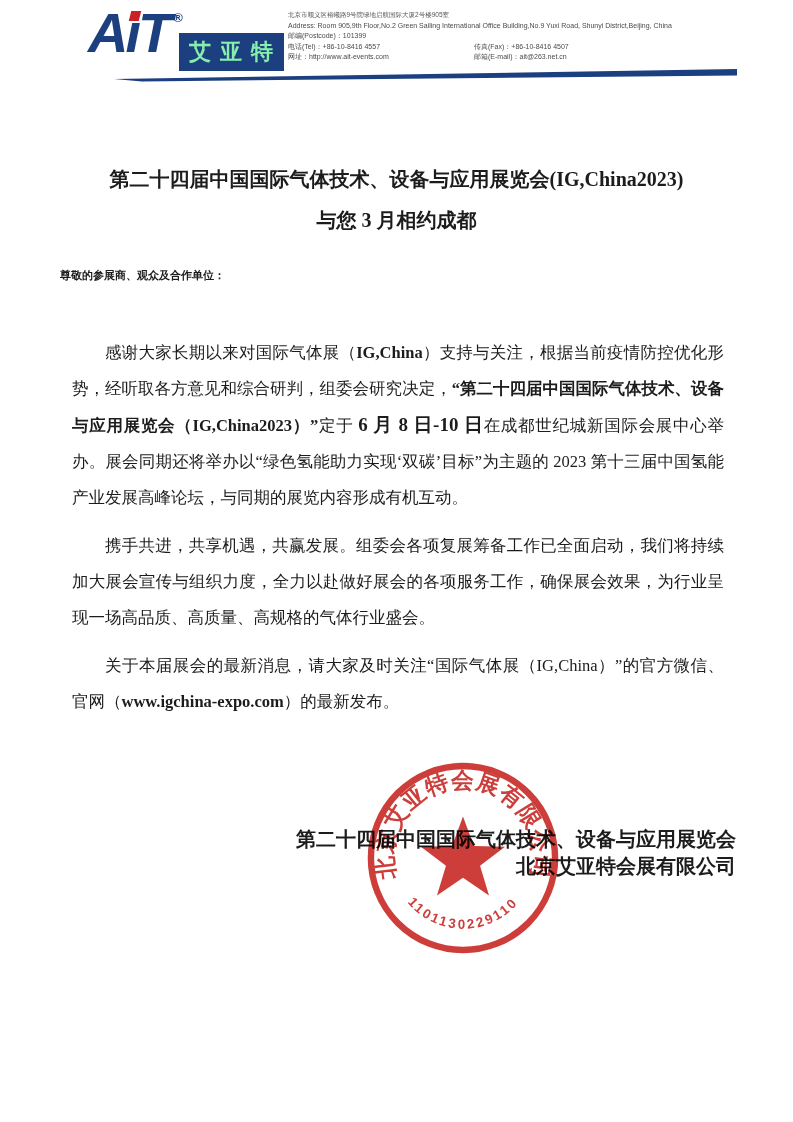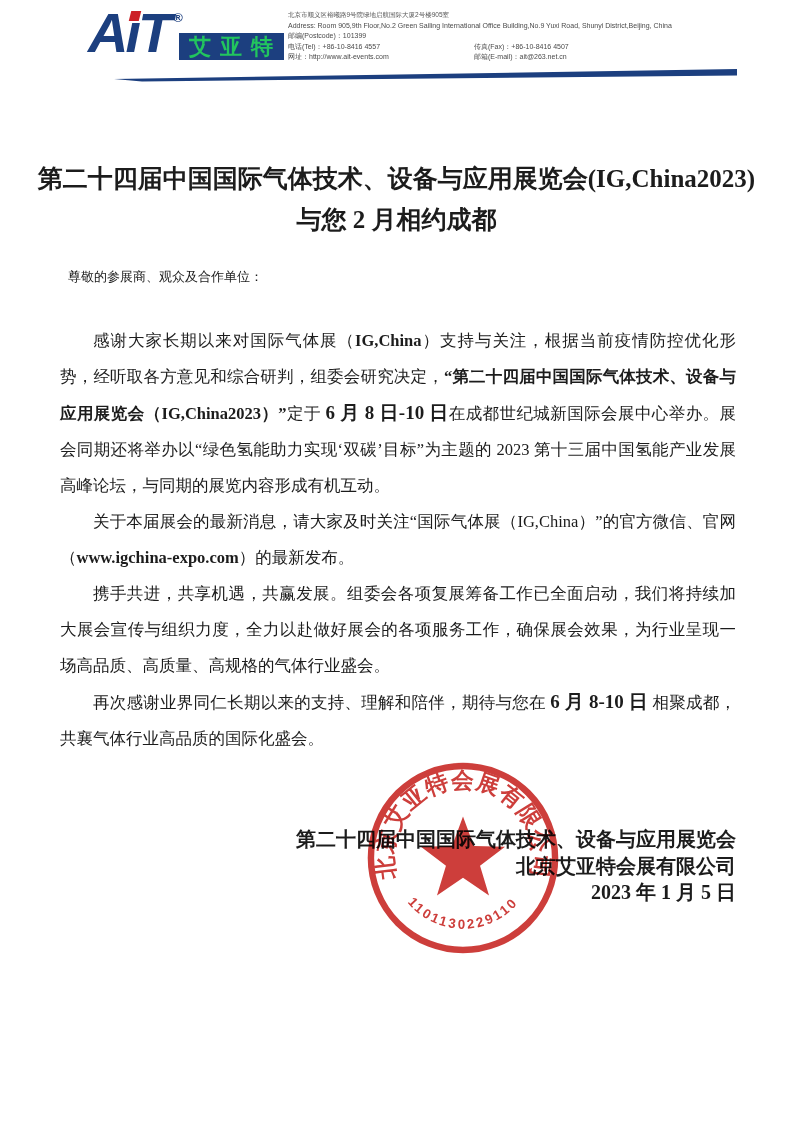--- a/index.html
+++ b/index.html
@@ -14,45 +14,45 @@
     font-family:"Liberation Sans","DejaVu Sans",sans-serif;
     font-style:italic;font-weight:900;font-size:56px;line-height:58px;
     color:var(--brand_blue,#1c3f7f);letter-spacing:-3px;
   }
   .l-i{position:relative;display:inline-block}
   .i-dot{position:absolute;left:5px;top:7px;width:10px;height:10px;
     background:var(--logo_red,#cc2027);transform:skewX(-14deg)}
   .reg{font-style:normal;font-weight:700;font-size:13px;letter-spacing:0;
     position:relative;top:-30px;left:4px}
   .logo-box{
-    position:absolute;left:179px;top:33px;width:105px;height:27px;
-    background:var(--brand_blue,#1c3f7f);color:#22c55e;
+    position:absolute;left:179px;top:33px;width:105px;height:38px;
+    background:var(--brand_blue,#1c3f7f);color:#86efac;
     font-family:"Liberation Sans","DejaVu Sans",sans-serif;
     font-weight:700;font-size:22px;letter-spacing:9px;
     display:flex;align-items:center;justify-content:center;
     padding-left:8px;box-sizing:border-box;
   }
   .contact{
     position:absolute;left:288px;top:10px;width:390px;
     font-family:"Liberation Sans","DejaVu Sans",sans-serif;
     font-size:7px;line-height:10.5px;color:#4a4a4a;
   }
   .contact .cn{font-size:6.5px;color:#555}
   .contact .row{display:flex}
   .contact .row .c1{width:186px}
   .swoosh{position:absolute;left:114px;top:69px;width:623px;height:13px}
   
   .doc-title{position:absolute;left:0;width:100%;text-align:center;
-    font-weight:bold;font-size:25px;line-height:26px}
+    font-weight:bold;font-size:20px;line-height:26px}
   .t1{top:166px}
   .t2{top:207px}
-  .salutation{position:absolute;left:68px;top:268px;font-size:13px;font-weight:normal}
+  .salutation{position:absolute;left:60px;top:268px;font-size:11px;font-weight:bold}
   .bodytext{position:absolute;left:60px;top:323px;width:676px;
     font-size:16.5px;line-height:36px;text-align:justify}
-  .bodytext p{margin:0;text-indent:2em}
+  .bodytext p{margin:12px;text-indent:2em}
   .b{font-weight:bold}
   .bdate{font-weight:bold;font-size:19px}
   .burl{font-weight:bold}
   
   .signature{position:absolute;right:57px;top:826px;text-align:right;
     font-size:20px;font-weight:bold;line-height:26.5px;z-index:1}
   
   .stamp{position:absolute;left:364px;top:757px;width:198px;height:202px;
     mix-blend-mode:multiply;opacity:.88;z-index:2;pointer-events:none}
 </style>
@@ -75,35 +75,33 @@
     <span class="c1">网址：http://www.ait-events.com</span>
     <span>邮箱(E-mail)：ait@263.net.cn</span>
   </div>
 </div>
 
 <svg class="swoosh" viewBox="0 0 623 13">
   <polygon points="0,10 623,0 623,6.5 28,12.5" style="fill:var(--brand_blue,#1c3f7f)"></polygon>
 </svg>
 
 <div class="doc-title t1">第二十四届中国国际气体技术、设备与应用展览会(IG,China2023)</div>
-<div class="doc-title t2">与您 2 月相约成都</div>
+<div class="doc-title t2">与您 3 月相约成都</div>
 
 <div class="salutation">尊敬的参展商、观众及合作单位：</div>
 
 <div class="bodytext">
   <p><span>感谢大家长期以来对国际气体展（</span><span class="b">IG,China</span><span>）支持与关注，根据当前疫情防控优化形势，经听取各方意见和综合研判，组委会研究决定，</span><span class="b">“第二十四届中国国际气体技术、设备与应用展览会（IG,China2023）”</span><span>定于 </span><span class="bdate">6 月 8 日-10 日</span><span>在成都世纪城新国际会展中心举办。展会同期还将举办以“绿色氢能助力实现‘双碳’目标”为主题的 2023 第十三届中国氢能产业发展高峰论坛，与同期的展览内容形成有机互动。</span></p>
+  <p><span>携手共进，共享机遇，共赢发展。组委会各项复展筹备工作已全面启动，我们将持续加大展会宣传与组织力度，全力以赴做好展会的各项服务工作，确保展会效果，为行业呈现一场高品质、高质量、高规格的气体行业盛会。</span></p>
   <p><span>关于本届展会的最新消息，请大家及时关注“国际气体展（IG,China）”的官方微信、官网（</span><span class="burl">www.igchina-expo.com</span><span>）的最新发布。</span></p>
-  <p><span>携手共进，共享机遇，共赢发展。组委会各项复展筹备工作已全面启动，我们将持续加大展会宣传与组织力度，全力以赴做好展会的各项服务工作，确保展会效果，为行业呈现一场高品质、高质量、高规格的气体行业盛会。</span></p>
-  <p><span>再次感谢业界同仁长期以来的支持、理解和陪伴，期待与您在 </span><span class="bdate">6 月 8-10 日</span><span> 相聚成都，共襄气体行业高品质的国际化盛会。</span></p>
 </div>
 
 <div class="signature">
   <div>第二十四届中国国际气体技术、设备与应用展览会</div>
   <div>北京艾亚特会展有限公司</div>
-  <div>2023 年 1 月 5 日</div>
 </div>
 
 <svg class="stamp" viewBox="0 0 200 200">
   <defs>
     <path id="arcTop" d="M 32.5 121.9 A 71 71 0 1 1 167.5 121.9"></path>
     <path id="arcBot" d="M 40 140 A 73 73 0 0 0 160 140"></path>
   </defs>
   <circle cx="100" cy="100" r="93" fill="none" stroke-width="6.5" style="stroke:var(--stamp_red,#c6231f)"></circle>
   <polygon style="fill:var(--stamp_red,#c6231f)" points="100,58 111,88 142.5,88.7 117.2,107.8 126.3,138 100,120 73.7,138 82.8,107.8 57.5,88.7 89,88"></polygon>
   <text font-size="23" letter-spacing="1" font-weight="bold" style="fill:var(--stamp_red,#c6231f);font-family:'Liberation Serif','DejaVu Serif',serif">

